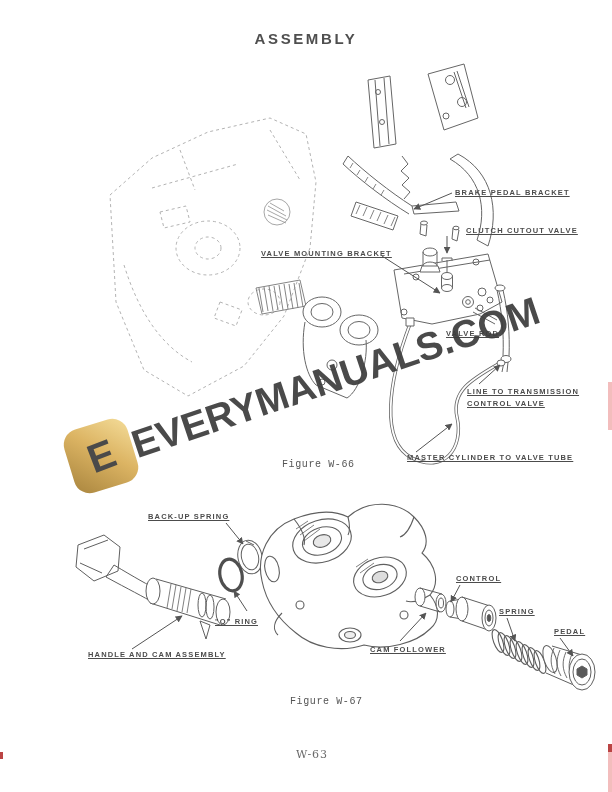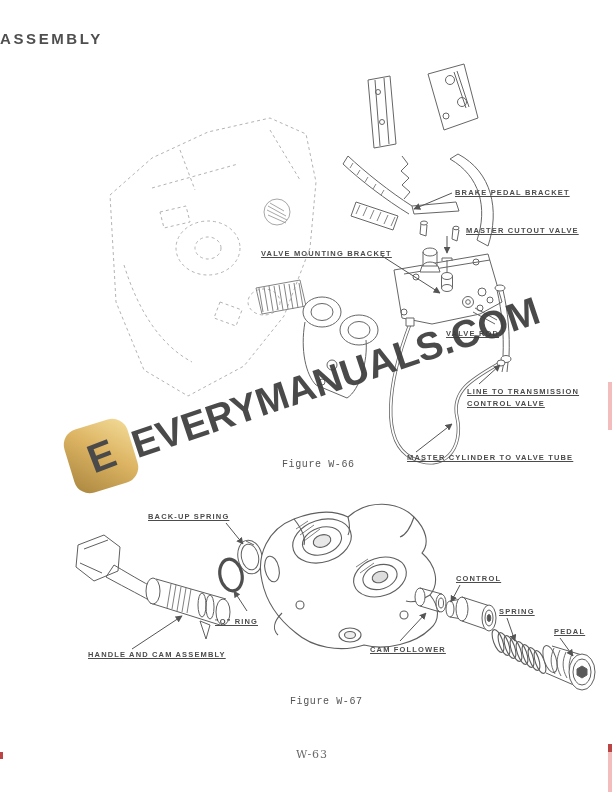--- a/index.html
+++ b/index.html
@@ -1,18 +1,18 @@
 <!DOCTYPE html>
 <html><head>
 <meta charset="utf-8">
 <style>
   html,body{margin:0;padding:0;background:#fff;}
   #page{position:relative;width:612px;height:792px;background:#ffffff;overflow:hidden;
         font-family:"Liberation Sans",sans-serif;}
-  .title{position:absolute;top:30px;left:0;right:0;text-align:left;
+  .title{position:absolute;top:30px;left:0;right:0;text-align:center;
          font-size:15px;font-weight:bold;letter-spacing:2.6px;color:#4f4f4f;}
   .part-label{position:absolute;font-size:7.5px;font-weight:bold;letter-spacing:1.15px;
               color:#4c4c4c;white-space:nowrap;z-index:3;text-decoration:underline;}
   .caption{position:absolute;font-family:Liberation Mono, monospace;font-size:10px;
            color:#555;letter-spacing:.6px;z-index:3;white-space:nowrap;}
   .pageno{position:absolute;top:748px;left:12px;right:0;text-align:center;
           font-family:"DejaVu Serif",serif;font-size:11px;color:#6a6a6a;letter-spacing:1px;}
   svg.fig{position:absolute;z-index:2;}
   
   .wm-logo{position:absolute;left:68px;top:423px;width:66px;height:66px;border-radius:16px;
@@ -138,21 +138,21 @@
     <g stroke="#555" stroke-width="1" fill="none">
       <path d="M392,133 L354,149" marker-end="url(#ah1)"></path>
       <path d="M387,176 L387,193" marker-end="url(#ah1)"></path>
       <path d="M322,196 L380,233" marker-end="url(#ah1)"></path>
       <path d="M419,324 L440,305" marker-end="url(#ah1)"></path>
       <path d="M356,392 L392,364" marker-end="url(#ah1)"></path>
     </g>
   </svg>
 
   <div class="part-label" style="left:455px;top:188px">BRAKE PEDAL BRACKET</div>
-  <div class="part-label" style="left:466px;top:226px">MASTER CUTOUT VALVE</div>
+  <div class="part-label" style="left:466px;top:226px">CLUTCH CUTOUT VALVE</div>
   <div class="part-label" style="left:261px;top:249px">VALVE MOUNTING BRACKET</div>
   <div class="part-label" style="left:446px;top:329px">VALVE ROD</div>
   <div class="part-label" style="left:467px;top:387px">LINE TO TRANSMISSION</div>
   <div class="part-label" style="left:467px;top:399px">CONTROL VALVE</div>
   <div class="part-label" style="left:407px;top:453px">MASTER CYLINDER TO VALVE TUBE</div>
   <div class="caption" style="left:282px;top:459px">Figure W-66</div>
 
   <div class="wm-logo">
     <span>E</span>
   </div>

